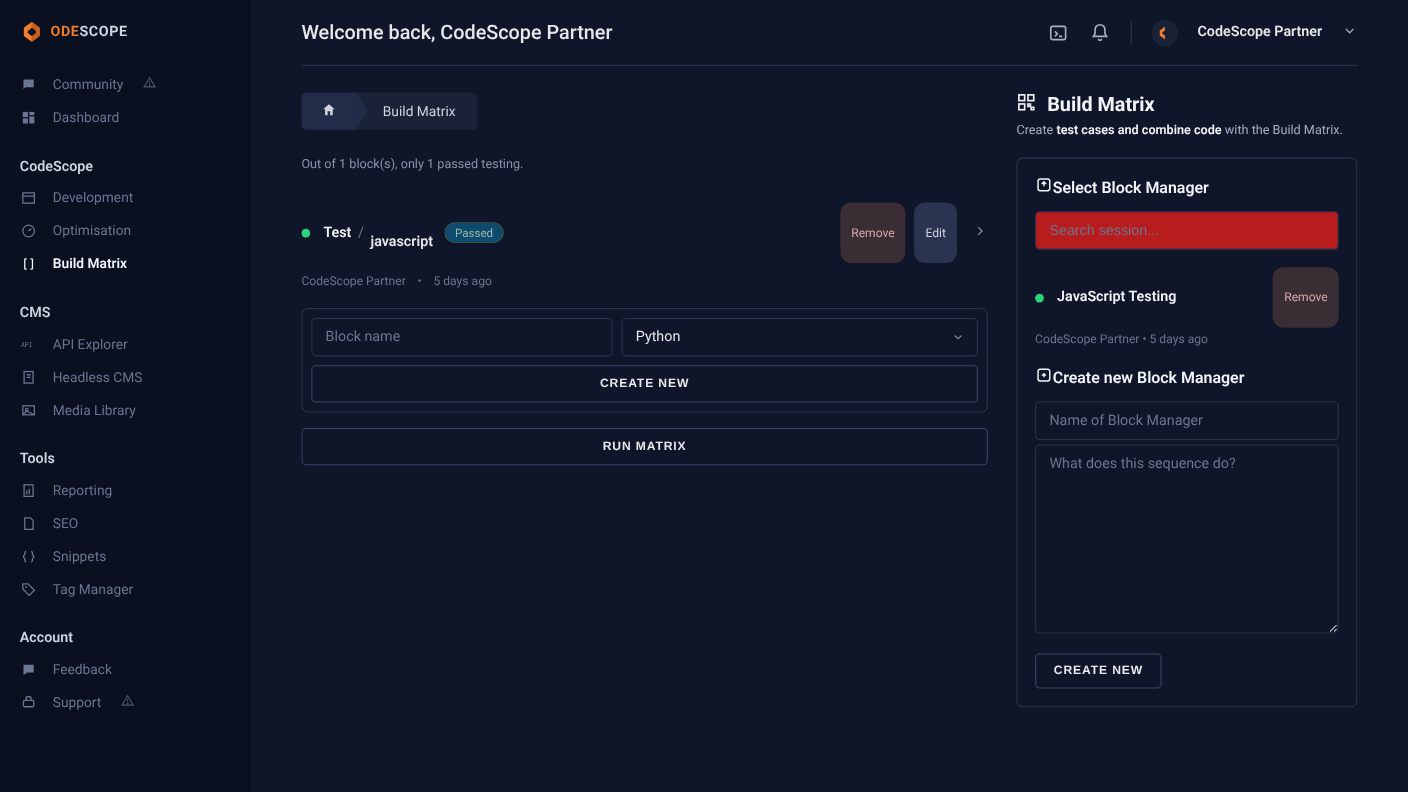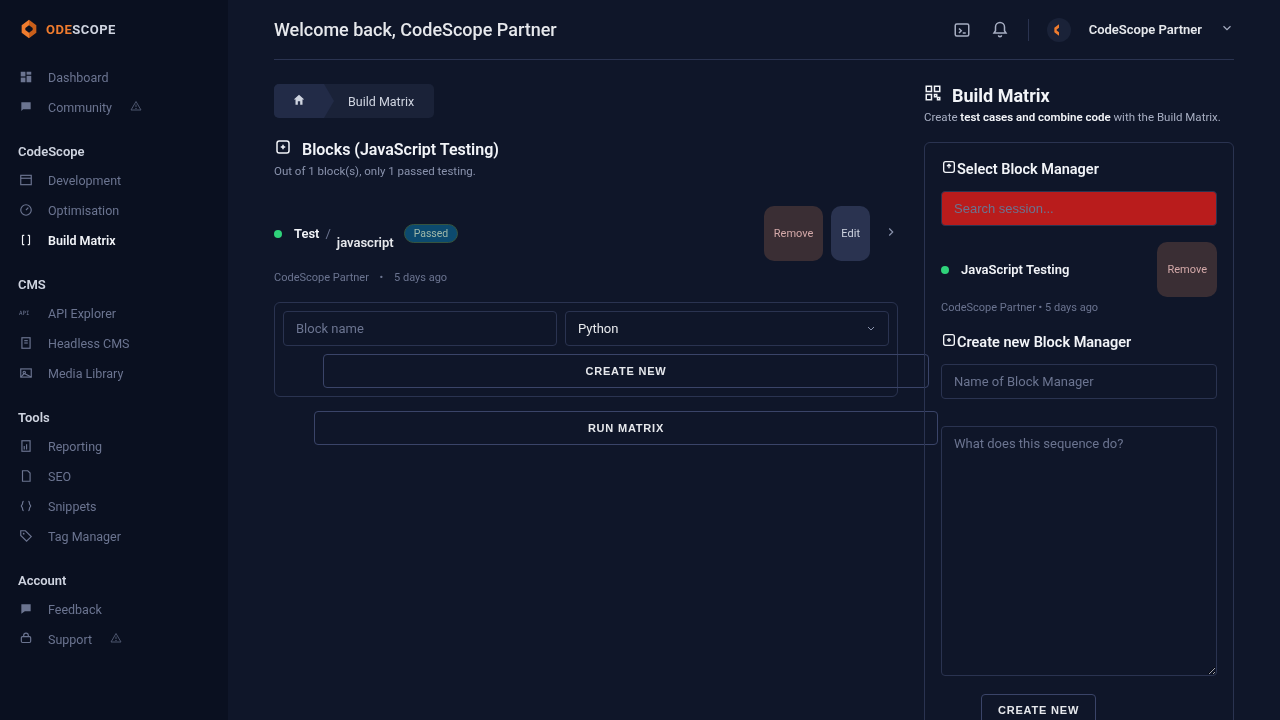--- a/index.html
+++ b/index.html
@@ -243,21 +243,20 @@
 .btn {
   border: 1px solid #3a4468;
   background: transparent;
   border-radius: 4px;
   color: #e6e8ec;
   font-size: 11px;
   font-weight: 600;
   letter-spacing: 0.8px;
   padding: 10px 16px;
   cursor: pointer;
-  margin-left: 40px;
 }
 .btn-block { width: 100%; margin-top: 8px; }
 .btn-run { width: 100%; margin-top: 14px; }
 .btn-small { display: inline-block; padding: 9px 16px; margin-top: 14px; }
 
 .side-head {
   display: flex;
   align-items: center;
   gap: 10px;
   font-size: 18px;
@@ -293,60 +292,60 @@
 .search-input::placeholder { color: #6b7490; }
 .session-row {
   display: flex;
   align-items: center;
   margin-top: 16px;
 }
 .session-name { font-size: 13px; font-weight: 600; color: #f2f4f8; }
 .session-meta { font-size: 11px; color: #6b7490; margin-top: 4px; margin-bottom: 18px; }
 .session-row .pill.remove { margin-left: auto; }
 .create-mgr .input, .create-mgr .textarea { width: 100%; }
-.create-mgr .textarea { height: 250px; resize: vertical; margin-top: 27px; }
+.create-mgr .textarea { height: 172px; resize: vertical; margin-top: 4px; }
 </style>
 </head>
 <body>
 
 <aside class="sidebar">
   <div class="logo">
     <div class="logo-mark">
       <svg viewBox="0 0 24 24" width="22" height="22">
           <path fill="#f07c2e" d="M12 2 L4 8 L4 16 L12 22 L12 16 L8 13 L8 11 L12 8 Z"></path>
           <path fill="#c95f1a" d="M12 2 L20 8 L20 16 L12 22 L12 16 L16 13 L16 11 L12 8 Z"></path>
         </svg>
     </div>
     <span class="logo-text"><span class="c">ODE</span><span class="s">SCOPE</span></span>
   </div>
 
   <div class="nav-group">
     <div class="nav-item">
       <span class="nav-icon">
           <svg width="14" height="14" viewBox="0 0 24 24" fill="currentColor">
-            <rect x="3" y="3" width="8" height="8"></rect>
-            <rect x="13" y="3" width="8" height="5"></rect>
-            <rect x="13" y="10" width="8" height="11"></rect>
-            <rect x="3" y="13" width="8" height="8"></rect>
-          </svg>
-        </span>
-      <span>Dashboard</span>
-    </div>
-    <div class="nav-item">
-      <span class="nav-icon">
-          <svg width="14" height="14" viewBox="0 0 24 24" fill="currentColor">
             <path d="M4 4h16v12H7l-3 3z"></path>
           </svg>
         </span>
       <span>Community</span>
       <span class="warn"><svg width="12" height="12" viewBox="0 0 24 24" fill="none" stroke="currentColor" stroke-width="2">
             <path d="M12 3 L22 20 H2 Z"></path>
             <line x1="12" y1="9" x2="12" y2="14"></line>
             <circle cx="12" cy="17" r="0.6" fill="currentColor"></circle>
           </svg></span>
+    </div>
+    <div class="nav-item">
+      <span class="nav-icon">
+          <svg width="14" height="14" viewBox="0 0 24 24" fill="currentColor">
+            <rect x="3" y="3" width="8" height="8"></rect>
+            <rect x="13" y="3" width="8" height="5"></rect>
+            <rect x="13" y="10" width="8" height="11"></rect>
+            <rect x="3" y="13" width="8" height="8"></rect>
+          </svg>
+        </span>
+      <span>Dashboard</span>
     </div>
   </div>
 
   <div class="nav-group">
     <div class="nav-heading">CodeScope</div>
     <div class="nav-item">
       <span class="nav-icon">
           <svg width="14" height="14" viewBox="0 0 24 24" fill="none" stroke="currentColor" stroke-width="2">
             <rect x="3" y="4" width="18" height="16"></rect>
             <line x1="3" y1="9" x2="21" y2="9"></line>
@@ -504,28 +503,20 @@
     <div class="col-main">
       <div class="breadcrumb">
         <div class="bc-home">
           <span><svg width="14" height="14" viewBox="0 0 24 24" fill="#cfd4e0">
                 <path d="M12 3l9 8h-3v9h-4v-6h-4v6H6v-9H3z"></path>
               </svg></span>
         </div>
         <div class="bc-current">Build Matrix</div>
       </div>
 
-      <div class="section-head">
-        <span><svg width="18" height="18" viewBox="0 0 24 24" fill="none" stroke="currentColor" stroke-width="2">
-              <rect x="4" y="4" width="16" height="16" rx="3"></rect>
-              <line x1="12" y1="9" x2="12" y2="15"></line>
-              <line x1="9" y1="12" x2="15" y2="12"></line>
-            </svg></span>
-        <span>Blocks (JavaScript Testing)</span>
-      </div>
       <div class="section-sub">Out of 1 block(s), only 1 passed testing.</div>
 
       <div class="blocks-list">
         <div class="block-row">
           <span class="status-dot"></span>
           <span class="block-title">Test</span>
           <span class="block-slash">/</span>
           <span class="block-sub">javascript</span>
           <span class="badge">Passed</span>
           <div class="row-actions">

